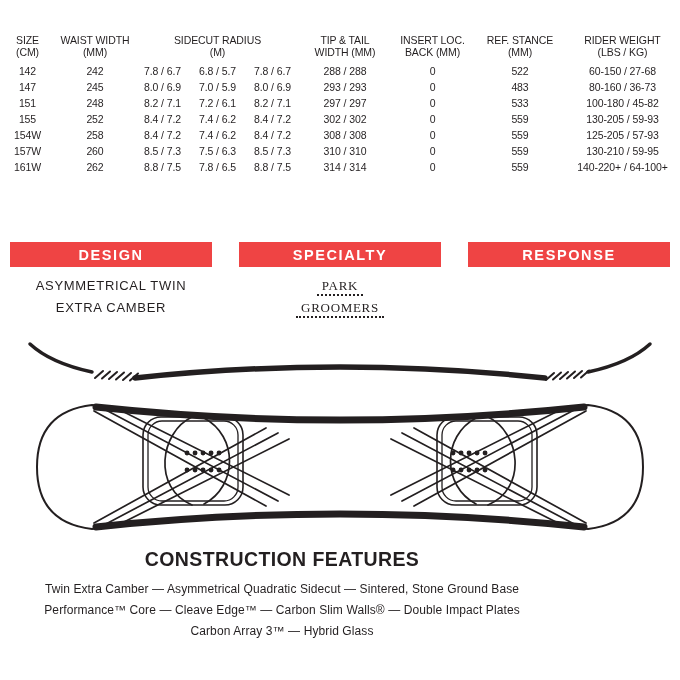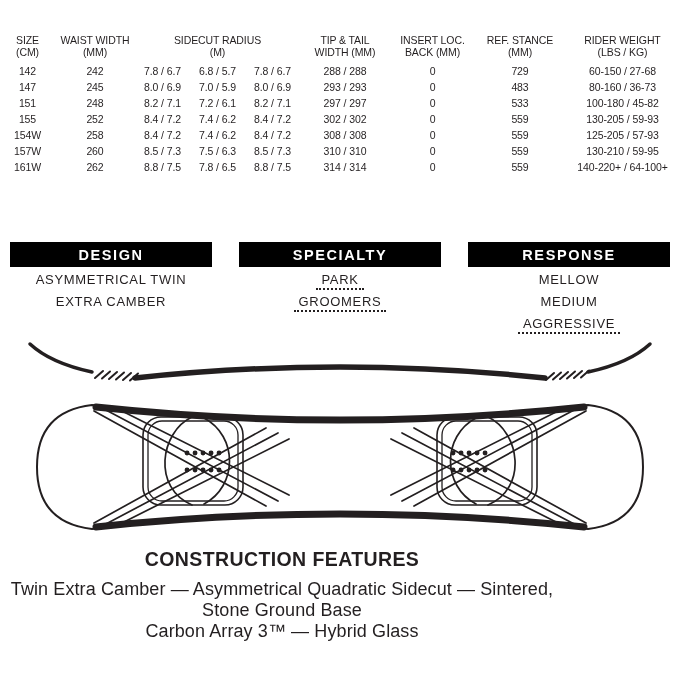--- a/index.html
+++ b/index.html
@@ -10,34 +10,34 @@
   .spec-table{position:absolute;top:34px;left:0;width:680px;border-collapse:collapse;table-layout:fixed;padding-left:36px;}
   .spec-table th,.spec-table td{padding:0;font-weight:normal;text-align:center;
         font-size:10.5px;letter-spacing:-0.1px;color:#231f20;white-space:nowrap;}
   .spec-table thead th div{line-height:12px;}
   .spec-table thead th{padding-bottom:5px;}
   .spec-table tbody td{height:16px;line-height:16px;}
 
   
   .panels{position:absolute;top:242px;left:10px;width:660px;display:flex;gap:27px;}
   .panel{flex:1;text-align:center;}
-  .panel-bar{background:#000000;color:#ffffff;font-weight:bold;font-size:14.5px;
+  .panel-bar{background:#ef4444;color:#ffffff;font-weight:bold;font-size:14.5px;
         letter-spacing:1.6px;height:25px;line-height:26px;}
-  .panel-items{margin-top:4px;}
+  .panel-items{margin-top:10px;}
   .panel-item{height:22px;line-height:18px;font-size:13px;letter-spacing:0.7px;}
-  .dotted{border-bottom:2px dotted #231f20;padding:0 5px 1px 5px;}
+  .dotted{border-bottom:2px dotted #231f20;padding:0 5px 1px 5px;font-family:Liberation Serif, serif;}
 
   
   .camber-wrap{position:absolute;top:336px;left:0;width:680px;height:58px;}
   .board-wrap{position:absolute;top:386px;left:30px;width:620px;height:162px;}
 
   
   .construction{position:absolute;top:548px;left:0;width:564px;text-align:center;}
   .construction-title{font-size:19.5px;font-weight:bold;letter-spacing:0.4px;margin:0 0 8px 0;}
-  .construction-line{font-size:18px;line-height:21px;letter-spacing:0.1px;}
+  .construction-line{font-size:12px;line-height:21px;letter-spacing:0.1px;}
 </style>
 </head>
 <body>
 
 <div id="page">
 
   <table class="spec-table">
     <colgroup>
       <col style="width:55px">
         <col style="width:80px">
@@ -83,21 +83,21 @@
     </thead>
     <tbody>
       <tr>
         <td>142</td>
           <td>242</td>
           <td>7.8 / 6.7</td>
           <td>6.8 / 5.7</td>
           <td>7.8 / 6.7</td>
           <td>288 / 288</td>
           <td>0</td>
-          <td>729</td>
+          <td>522</td>
           <td>60-150 / 27-68</td>
       </tr>
       <tr>
         <td>147</td>
           <td>245</td>
           <td>8.0 / 6.9</td>
           <td>7.0 / 5.9</td>
           <td>8.0 / 6.9</td>
           <td>293 / 293</td>
           <td>0</td>
@@ -172,25 +172,20 @@
     </div>
     <div class="panel">
       <div class="panel-bar">SPECIALTY</div>
       <div class="panel-items">
         <div class="panel-item"><span class="dotted">PARK</span></div>
         <div class="panel-item"><span class="dotted">GROOMERS</span></div>
       </div>
     </div>
     <div class="panel">
       <div class="panel-bar">RESPONSE</div>
-      <div class="panel-items">
-        <div class="panel-item"><span>MELLOW</span></div>
-        <div class="panel-item"><span>MEDIUM</span></div>
-        <div class="panel-item"><span class="dotted">AGGRESSIVE</span></div>
-      </div>
     </div>
   </div>
 
   <div class="camber-wrap">
     <svg width="680" height="58" viewBox="0 0 680 58">
       <g stroke="#231f20" fill="none" stroke-linecap="round">
         <path d="M 30,8 C 44,21 64,30 92,36" stroke-width="3.5"></path>
         <path stroke-width="2" d="M95,42 L103,35 M102,42.5 L110,35.5 M109,43 L117,36 M116,43.5 L124,36.5 M123,44 L131,37 M130,44.5 L138,37.5"></path>
         <path d="M 135,42 Q 340,20 545,42" stroke-width="5.5"></path>
         <path stroke-width="2" d="M546,44 L554,37 M553,43.5 L561,36.5 M560,43 L568,36 M567,42.5 L575,35.5 M574,42 L582,35 M581,41.5 L589,34.5"></path>
@@ -225,16 +220,17 @@
           <path d="M423,67 H463" stroke-width="4.8" stroke-dasharray="0.1,7.9"></path>
           <path d="M423,84 H463" stroke-width="4.8" stroke-dasharray="0.1,7.9"></path>
         </g>
       </g>
     </svg>
   </div>
 
   <div class="construction">
     <h2 class="construction-title">CONSTRUCTION FEATURES</h2>
     <div class="construction-line">Twin Extra Camber — Asymmetrical Quadratic Sidecut — Sintered, Stone Ground Base</div>
+    <div class="construction-line">Performance™ Core — Cleave Edge™ — Carbon Slim Walls® — Double Impact Plates</div>
     <div class="construction-line">Carbon Array 3™ — Hybrid Glass</div>
   </div>
 
 </div>
 
 </body></html>

